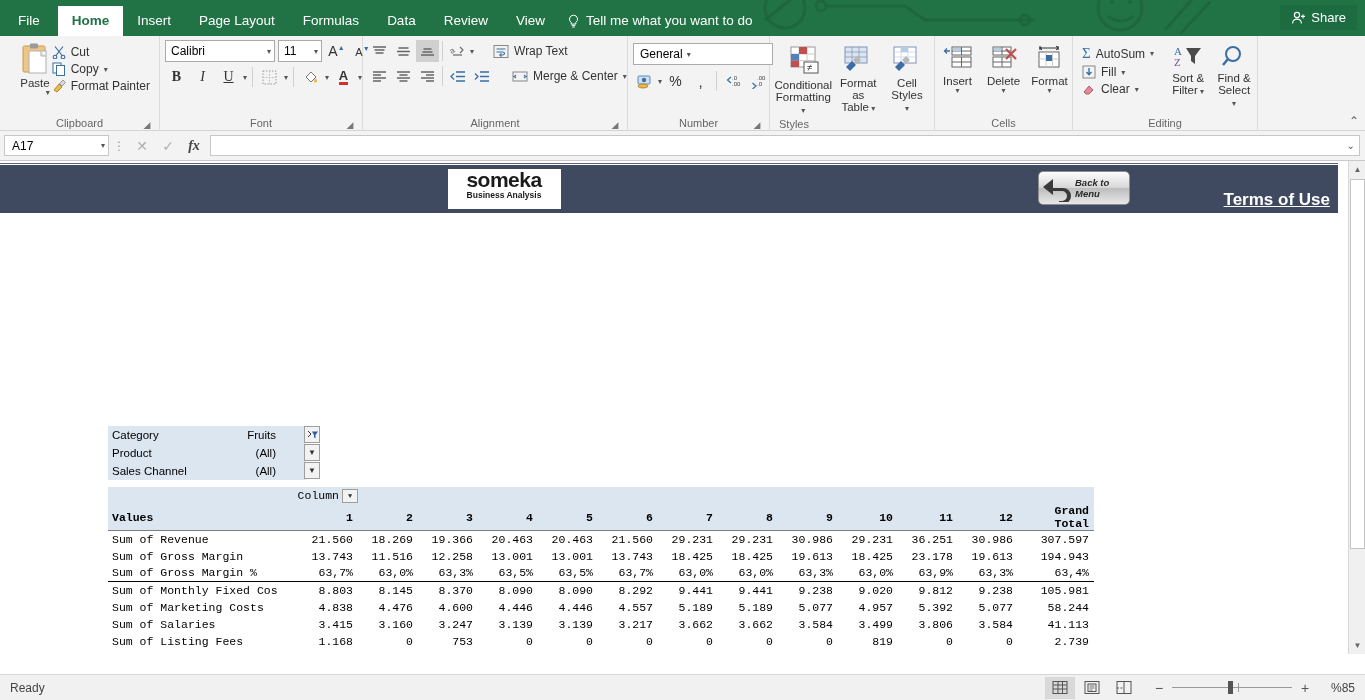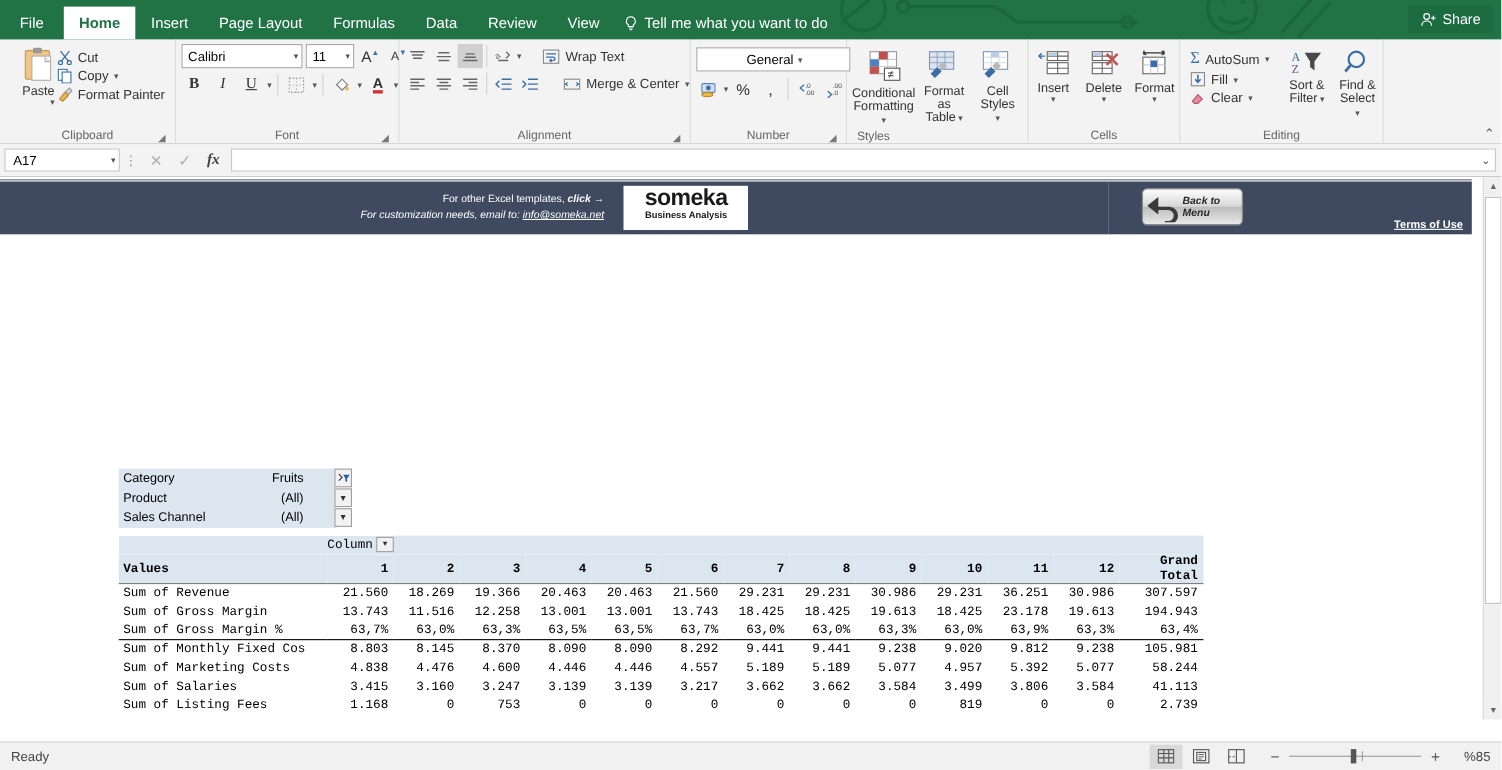--- a/index.html
+++ b/index.html
@@ -120,21 +120,21 @@
   
   .align-row { display: flex; align-items: center; gap: 1px; margin-bottom: 3px; }
   .wrap-item {
     display: flex; align-items: center; gap: 5px;
     font-size: 12px; color: #333; padding: 2px 4px; cursor: pointer; white-space: nowrap;
   }
 
   
   .numfmt-combo {
     width: 140px; height: 22px; background: #fff; border: 1px solid #ababab;
-    display: flex; align-items: center; justify-content: center;
+    display: flex; align-items: center; justify-content: flex-start;
     padding: 0 4px 0 6px; font-size: 12px; cursor: pointer; margin-bottom: 5px;
   }
   .num-row { display: flex; align-items: center; gap: 2px; }
 
   
   .bigbtn {
     display: flex; flex-direction: column; align-items: center;
     padding: 2px 5px; cursor: pointer; min-width: 44px;
   }
   .bigbtn-label {
@@ -218,21 +218,21 @@
   .backmenu {
     position: absolute; left: 30px; top: 6px;
     width: 92px; height: 34px; border-radius: 5px;
     background: linear-gradient(#fdfdfd, #d8d8d8 48%, #bdbdbd 52%, #e9e9e9);
     border: 1px solid #8d8d8d;
     display: flex; align-items: center; gap: 2px; cursor: pointer;
   }
   .backmenu-text { font-size: 9.5px; font-weight: bold; font-style: italic; color: #2a2a2a; line-height: 11px; }
   .terms {
     position: absolute; right: 8px; bottom: 3px;
-    font-size: 10px; color: #ffffff; text-decoration: underline;
+    font-size: 17px; color: #ffffff; text-decoration: underline;
     font-weight: 600; cursor: pointer;
   }
 
   
   .filters {
     position: absolute; left: 108px; top: 265px;
     width: 198px; background: #dce6f1;
     font-size: 11.5px; color: #000;
   }
   .filter-row {
@@ -765,31 +765,20 @@
       <span></span>
       <span class="fbar-expand">⌄</span>
     </div>
   </div>
 
   <div class="sheet">
     <div class="sheet-top-rule" style="width:1338px;"></div>
 
     <div class="banner">
       <div class="banner-mid">
-        <div class="promo">
-          <div>
-            <span>For other Excel templates,</span>
-            <i><b>click</b></i>
-            <span>→</span>
-          </div>
-          <div>
-            <i>For customization needs, email to:</i>
-            <a href="#">info@someka.net</a>
-          </div>
-        </div>
         <div class="someka-logo">
           <div class="someka-word">someka</div>
           <div class="someka-sub">Business Analysis</div>
         </div>
       </div>
       <div class="banner-right">
         <div class="backmenu">
           <svg width="34" height="28" viewBox="0 0 34 28">
             <path d="M14 5 L4 13 L14 21 v-4 h9 a5 5 0 0 1 0 10 h-3 v3 h4 a8 8 0 0 0 0 -16 h-10 z" fill="#3a3a3a"></path>
           </svg>

